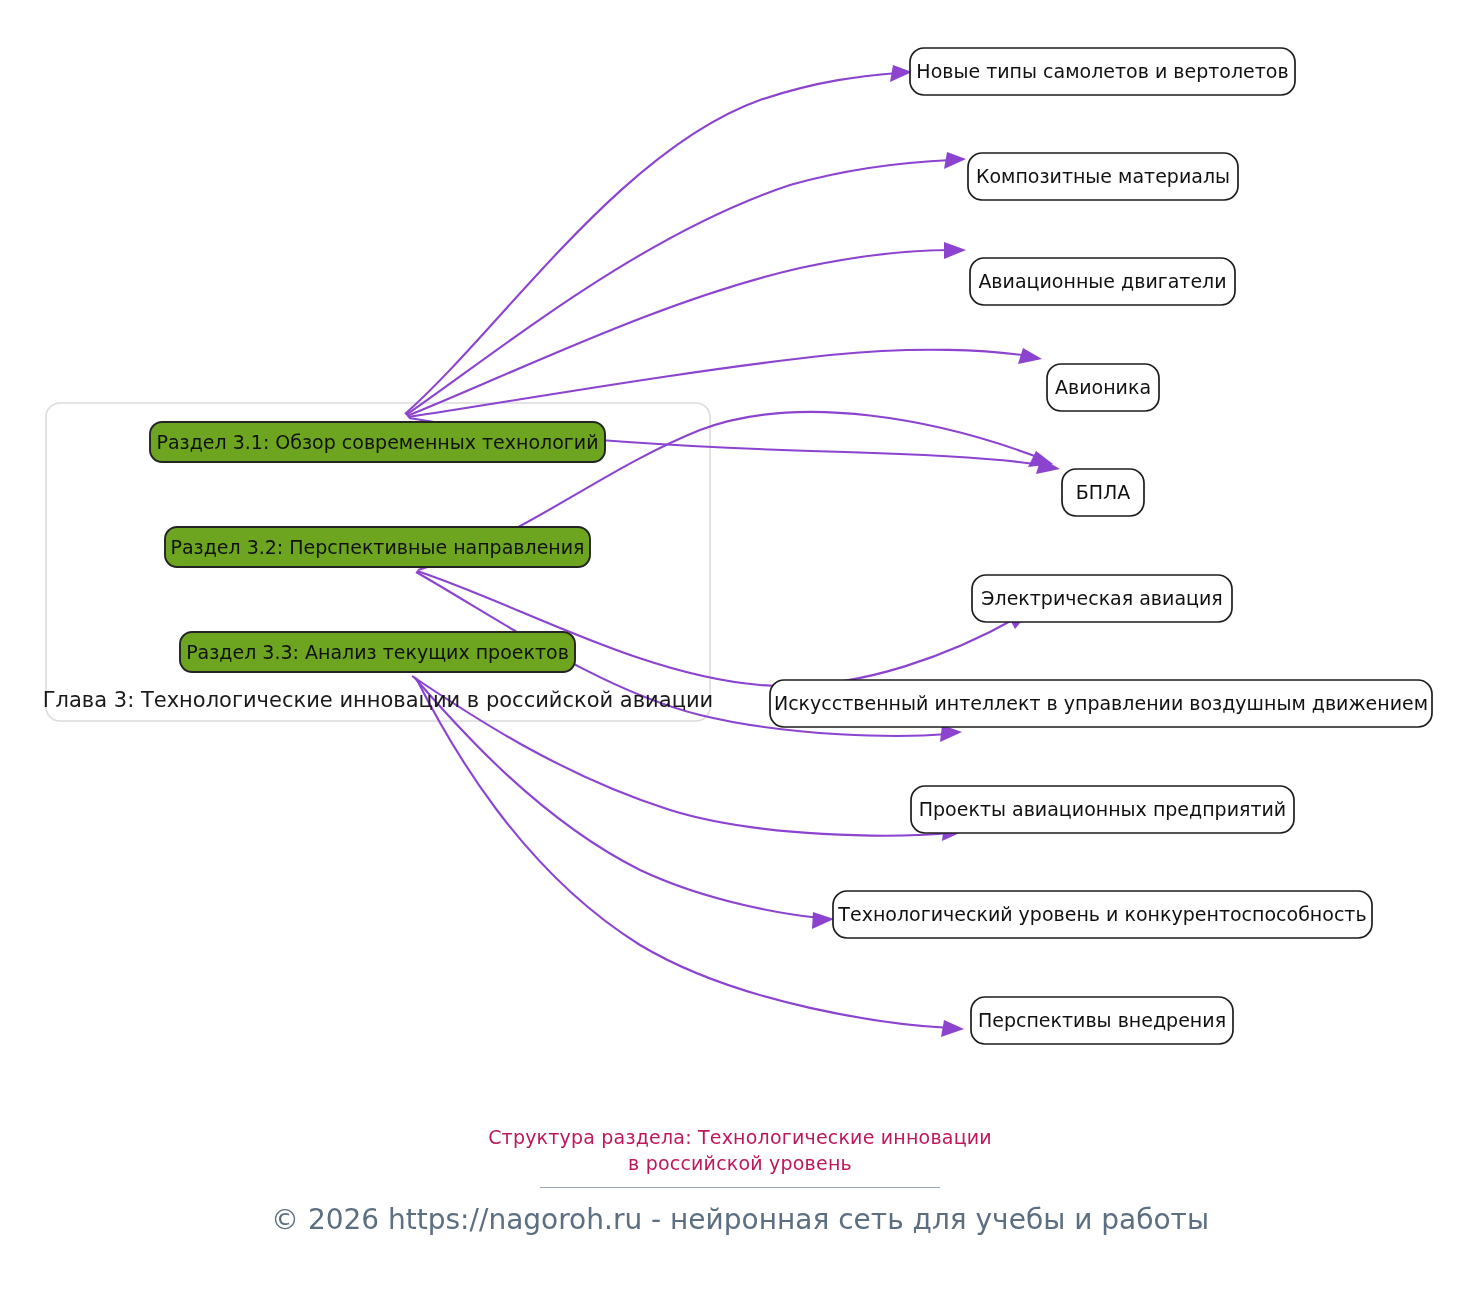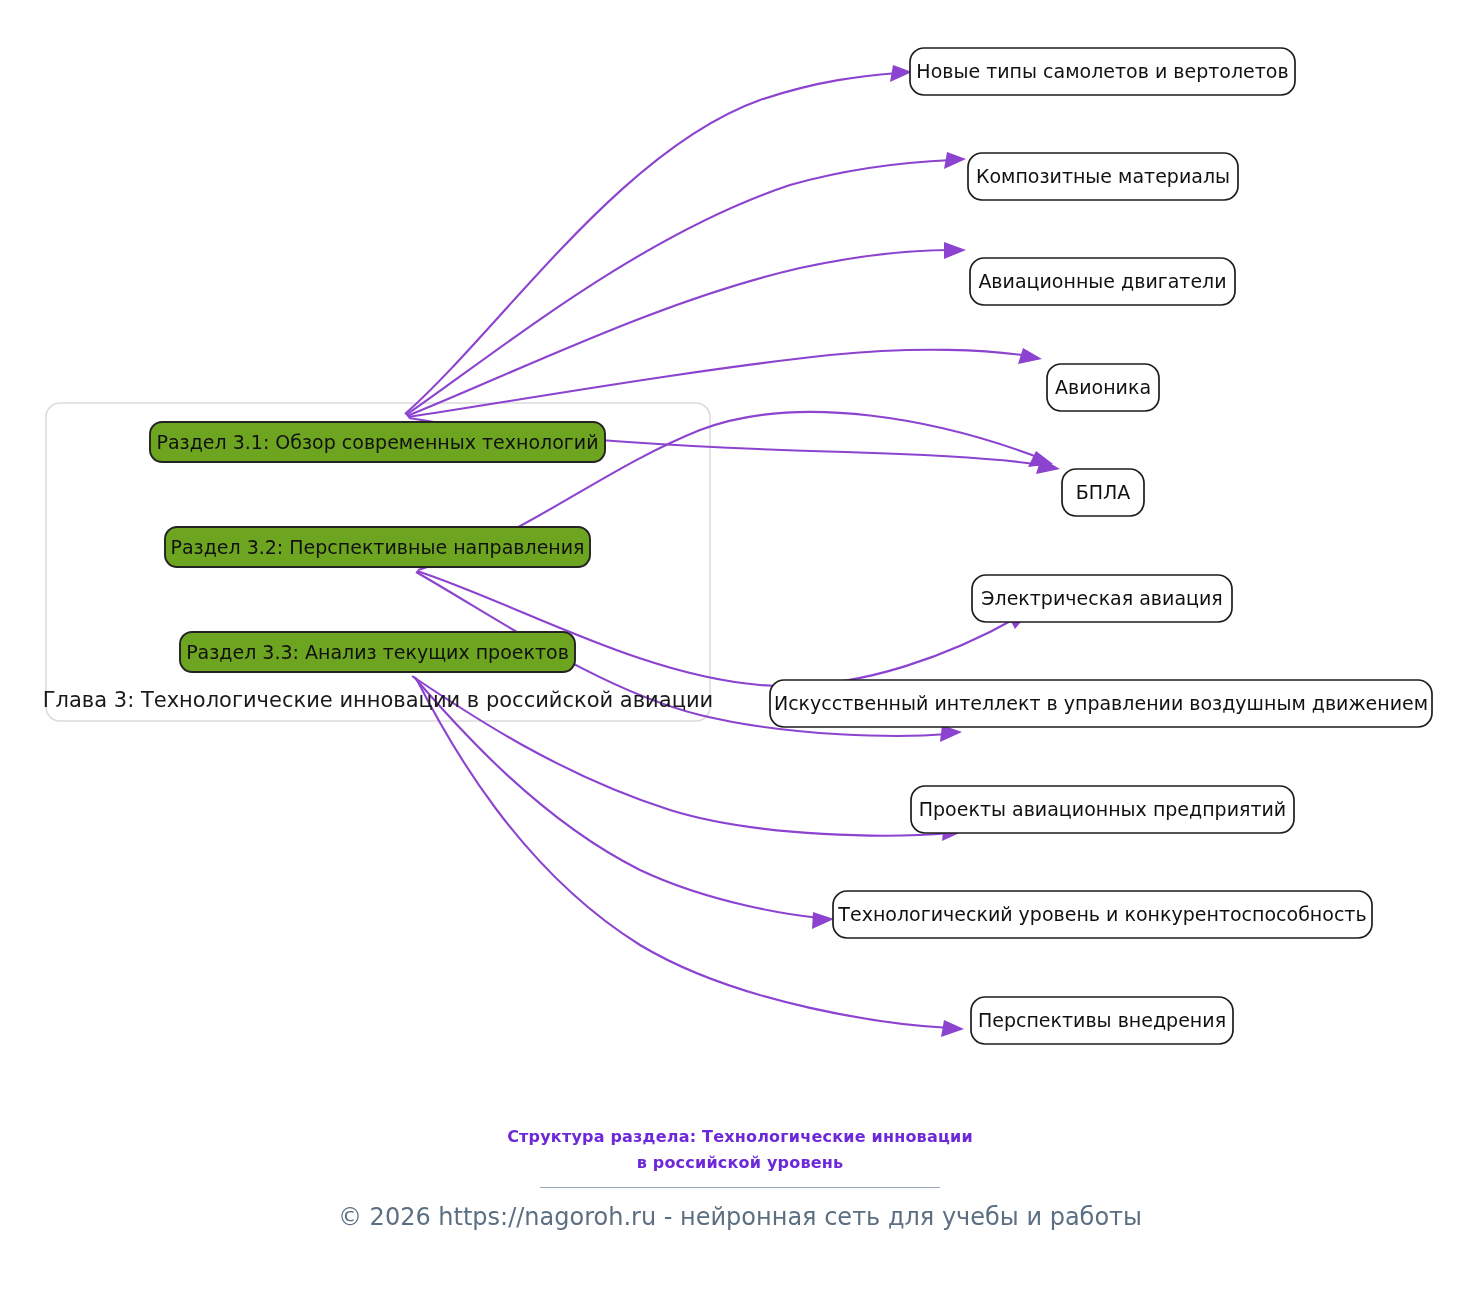--- a/index.html
+++ b/index.html
@@ -67,38 +67,38 @@
     text-anchor: middle;
   }
   .footer {
     position: absolute;
     left: 0;
     width: 1480px;
     text-align: center;
   }
   #caption {
     top: 1124px;
-    font-size: 16px;
-    font-weight: bold;
-    color: #6d28d9;
+    font-size: 19px;
+    font-weight: normal;
+    color: #be185d;
     line-height: 26px;
     letter-spacing: 0.2px;
   }
   #caption-line2 { display: block; }
   #divider {
     position: absolute;
     left: 540px;
     top: 1187px;
     width: 400px;
     height: 1px;
     background: #9aa7b5;
   }
   #copyright {
     top: 1203px;
-    font-size: 24px;
+    font-size: 28px;
     color: #5c6f82;
   }
 </style>
 </head>
 <body>
 
 <svg id="canvas" viewBox="0 0 1480 1300">
 
   <rect class="cluster-box" x="46" y="403" rx="14" ry="14" width="664" height="318"></rect>
 

